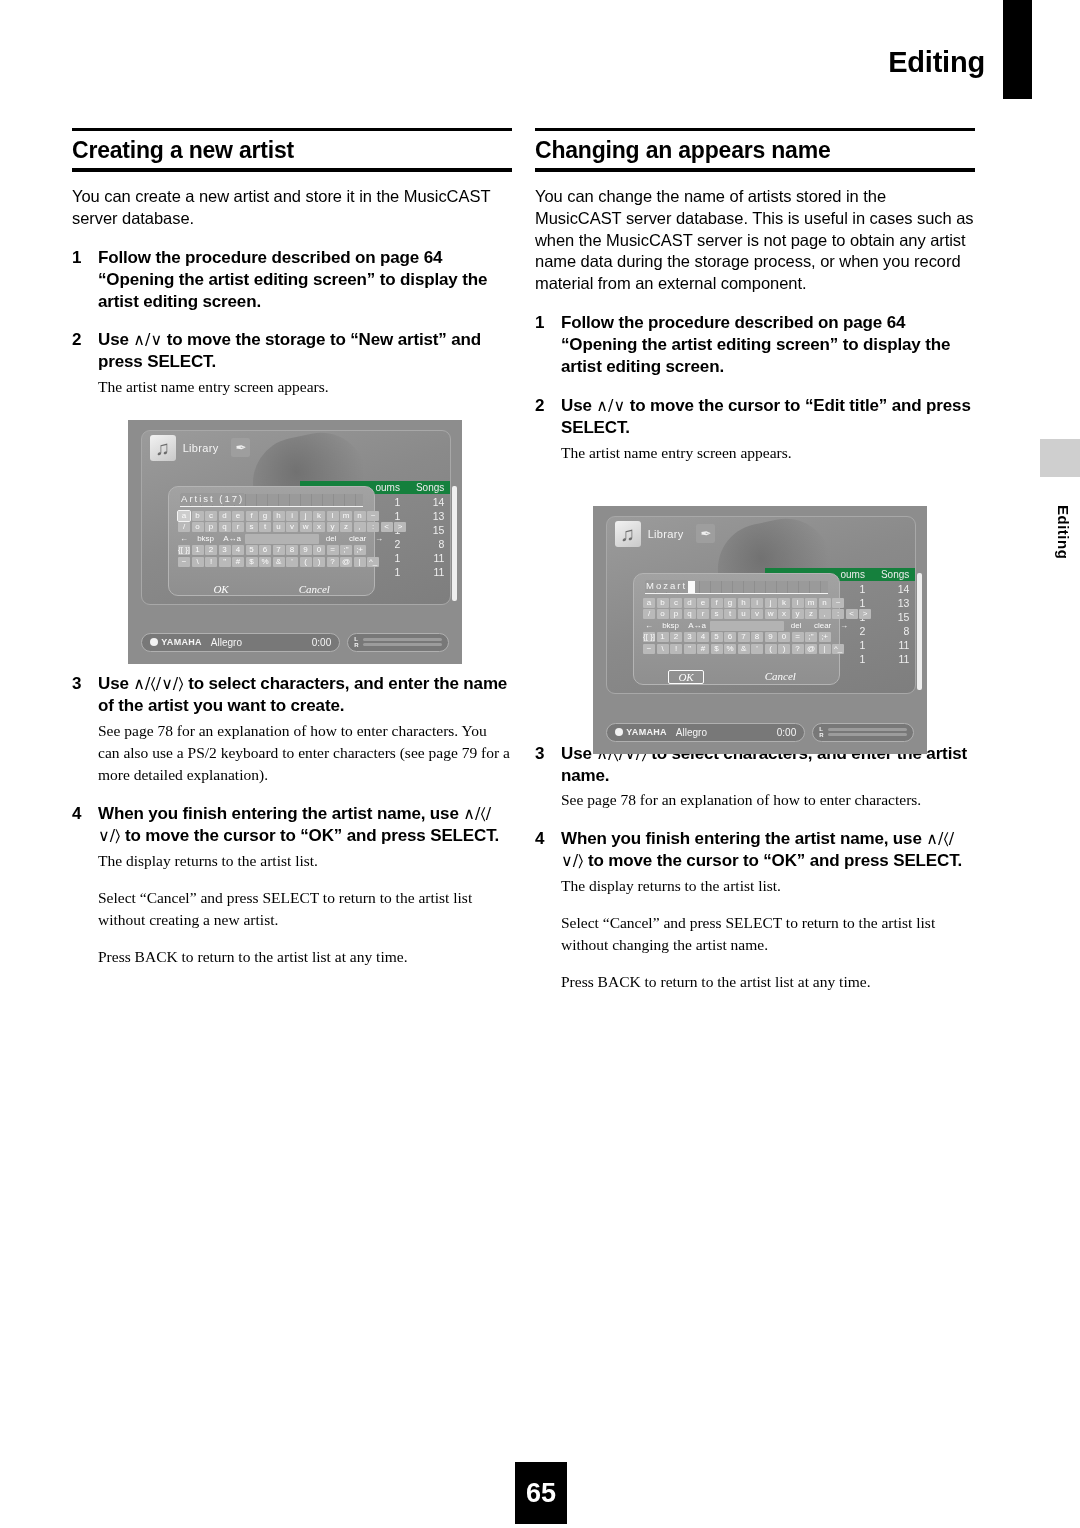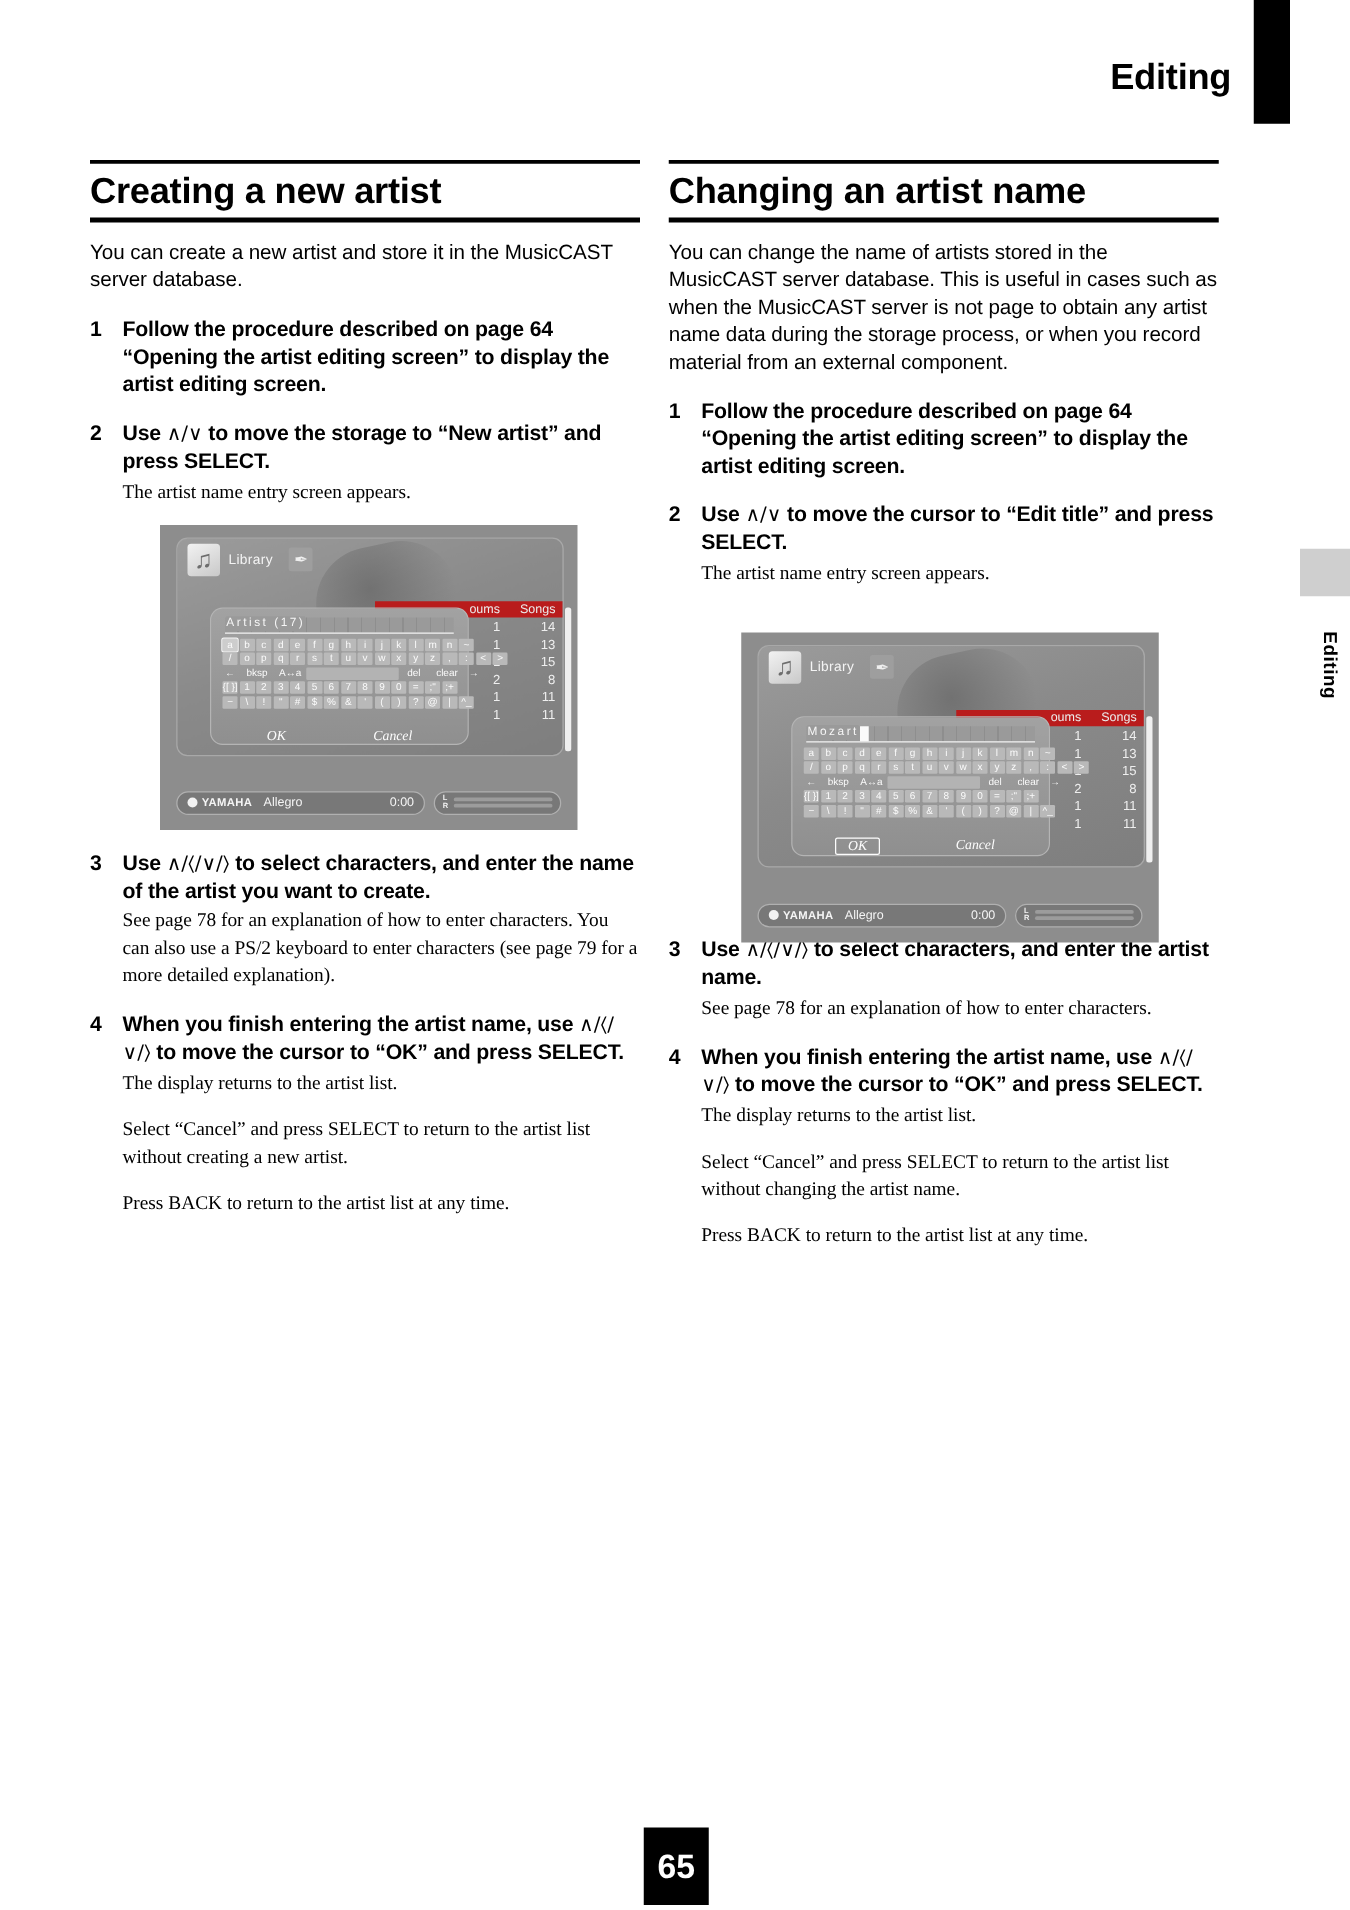--- a/index.html
+++ b/index.html
@@ -67,21 +67,21 @@
   .col-left  { left: 72px; }
   .col-right { left: 535px; }
 
   .rule-top {
     height: 3px; background: #000; margin: 0 0 3px 0;
   }
   .rule-bottom {
     height: 4px; background: #000; margin: 4px 0 0 0;
   }
   h1.section-title {
-    font-size: 29px;
+    font-size: 23px;
     font-weight: bold;
     margin: 7px 0 6px 0;
     letter-spacing: -0.2px;
     line-height: 1.05;
   }
 
   .intro {
     font-size: 16.5px;
     line-height: 1.32;
     margin-top: 14px;
@@ -171,21 +171,21 @@
     display: flex; align-items: center; justify-content: center;
     font-size: 13px; color: #efefef; line-height: 1;
     margin-left: 6px;
   }
 
   
   .shot .listhdr {
     position: absolute;
     right: 3.5%; top: 25%;
     width: 45%;
-    background: #b91c1c;
+    background: #15803d;
     color: #ececec;
     font-size: 10px;
     display: flex; justify-content: flex-end; gap: 16px;
     padding: 1px 6px 1px 0;
     box-sizing: border-box;
   }
   .shot .listrows {
     position: absolute;
     right: 3.5%; top: 31%;
     width: 45%;
@@ -379,21 +379,21 @@
         <div class="head"><span>When you finish entering the artist name, use </span><span class="arw">∧/〈/∨/〉</span><span> to move the cursor to “OK” and press SELECT.</span></div>
         <div class="sub">The display returns to the artist list.</div>
         <div class="sub spaced">Select “Cancel” and press SELECT to return to the artist list without creating a new artist.</div>
         <div class="sub spaced">Press BACK to return to the artist list at any time.</div>
       </div>
     </div>
   </div>
 
   <div class="col col-right">
     <div class="rule-top"></div>
-    <h1 class="section-title">Changing an artist name</h1>
+    <h1 class="section-title">Changing an appears name</h1>
     <div class="rule-bottom"></div>
 
     <p class="intro">You can change the name of artists stored in the MusicCAST server database. This is useful in cases such as when the MusicCAST server is not page to obtain any artist name data during the storage process, or when you record material from an external component.</p>
 
     <div class="step">
       <div class="num">1</div>
       <div class="body">
         <div class="head">Follow the procedure described on page 64 “Opening the artist editing screen” to display the artist editing screen.</div>
       </div>
     </div>

